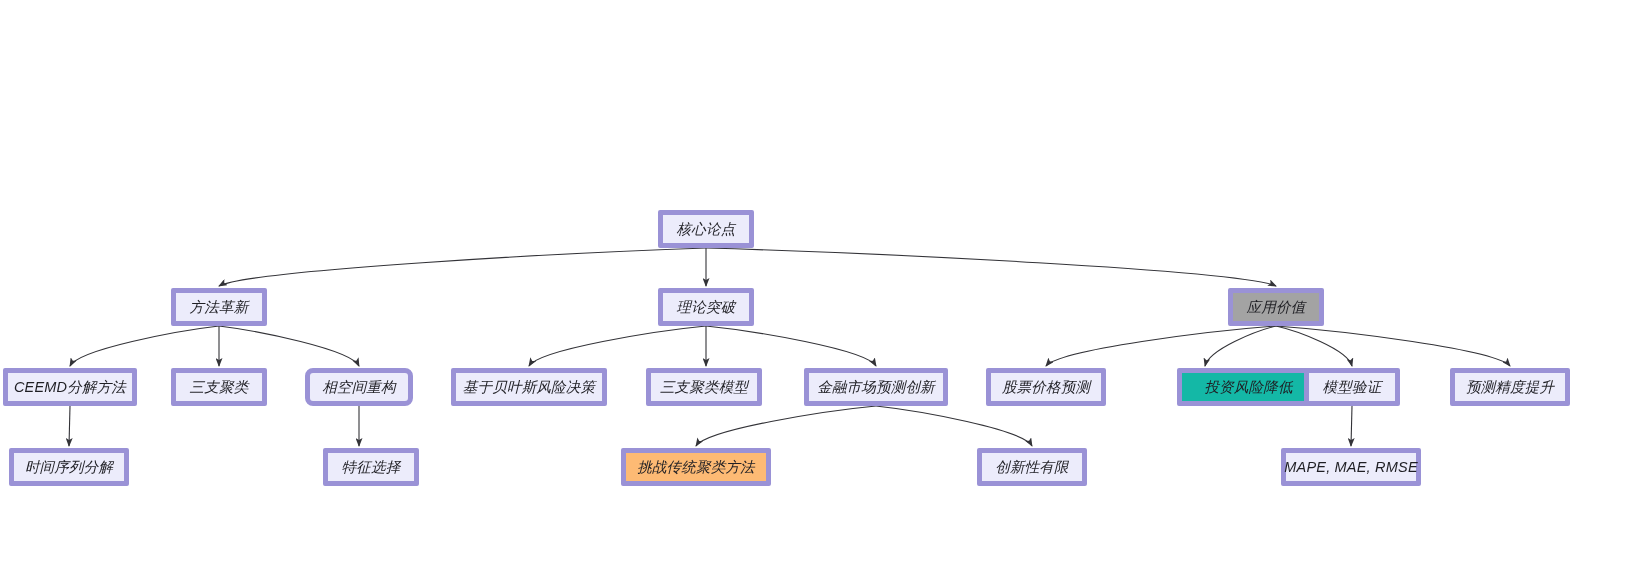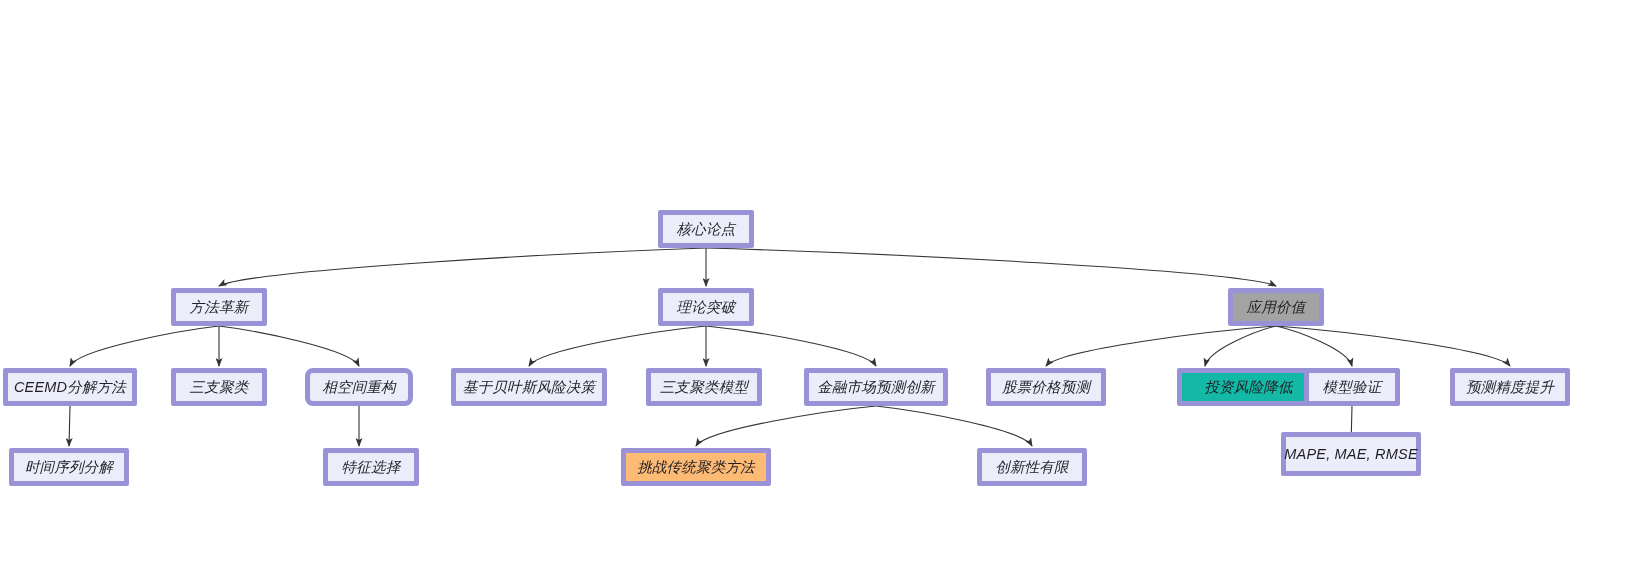--- a/index.html
+++ b/index.html
@@ -123,17 +123,17 @@
       </div>
       <div class="node" style="left: 311px; top: 448px; width: 96px; height: 38px; background: rgb(236, 236, 251); border-color: rgb(154, 146, 214); color: rgb(31, 31, 36); margin-left: 12px;">
         <span class="node-label">特征选择</span>
       </div>
       <div class="node" style="left: 621px; top: 448px; width: 150px; height: 38px; background: #fdba74; border-color: rgb(154, 146, 214); color: rgb(31, 31, 36);">
         <span class="node-label">挑战传统聚类方法</span>
       </div>
       <div class="node" style="left: 977px; top: 448px; width: 110px; height: 38px; background: rgb(236, 236, 251); border-color: rgb(154, 146, 214); color: rgb(31, 31, 36);">
         <span class="node-label">创新性有限</span>
       </div>
-      <div class="node" style="left: 1281px; top: 432px; width: 140px; height: 44px; background: rgb(236, 236, 251); border-color: rgb(154, 146, 214); color: rgb(31, 31, 36);">
+      <div class="node" style="left: 1281px; top: 448px; width: 140px; height: 38px; background: rgb(236, 236, 251); border-color: rgb(154, 146, 214); color: rgb(31, 31, 36);">
         <span class="node-label">MAPE, MAE, RMSE</span>
       </div>
     </div>
 </div>
 
 </body></html>

